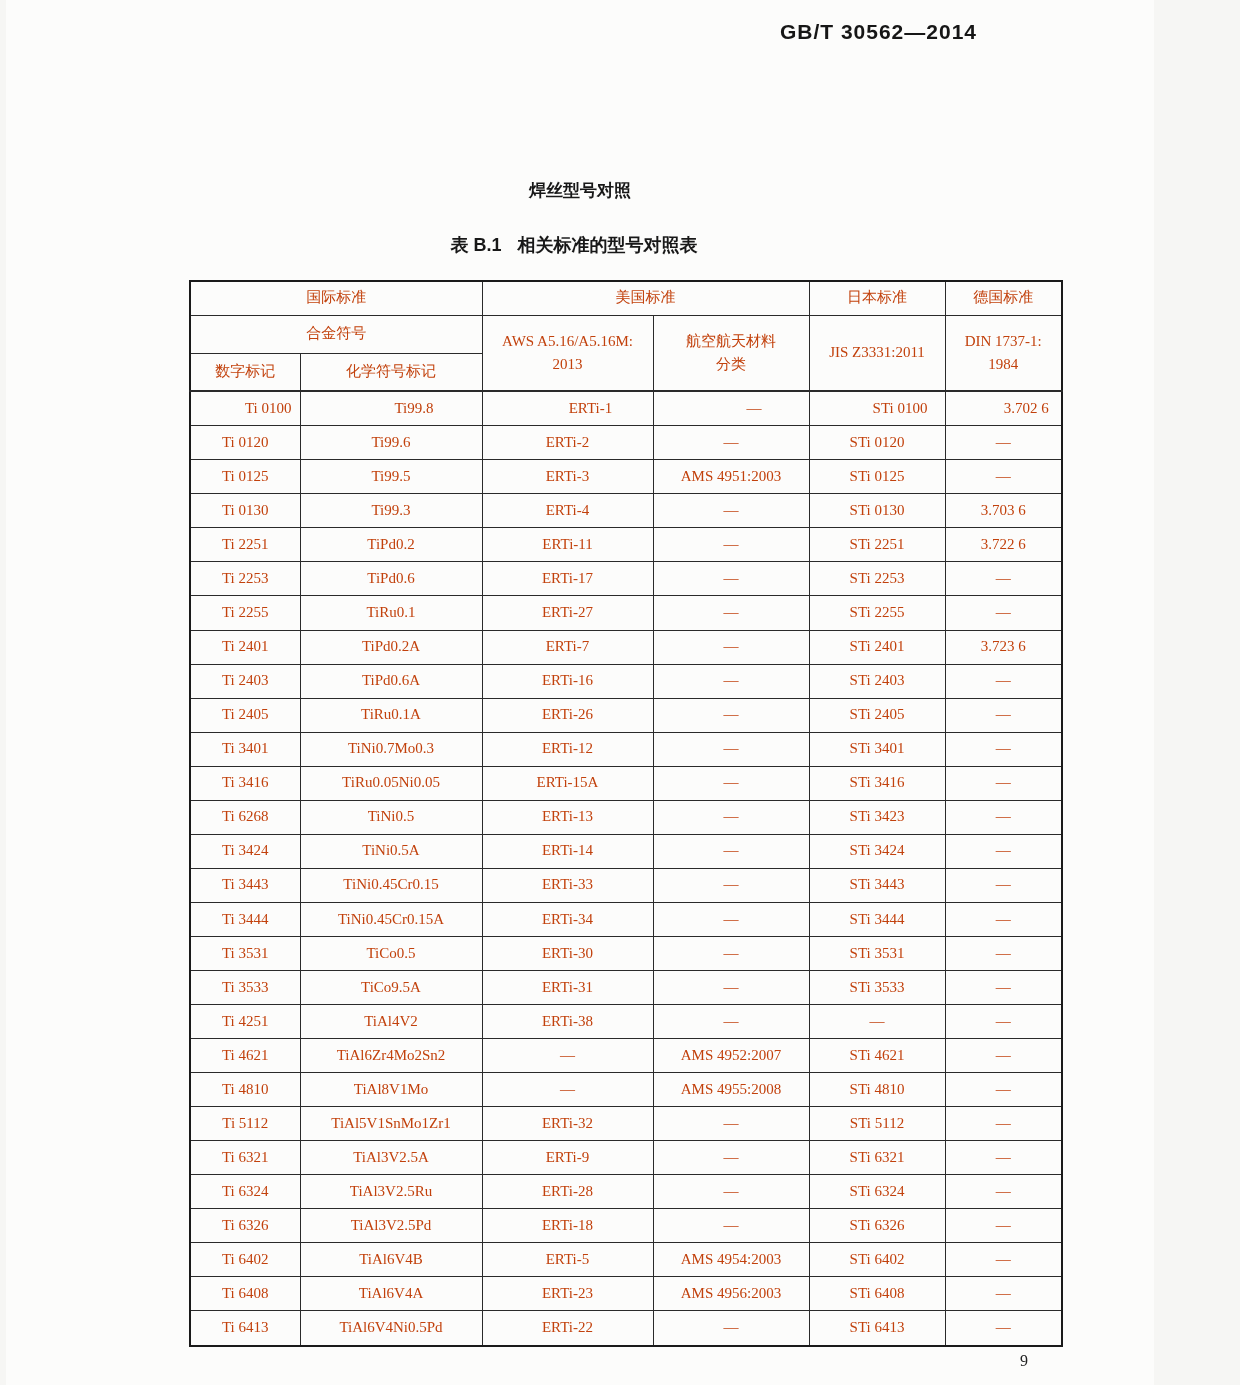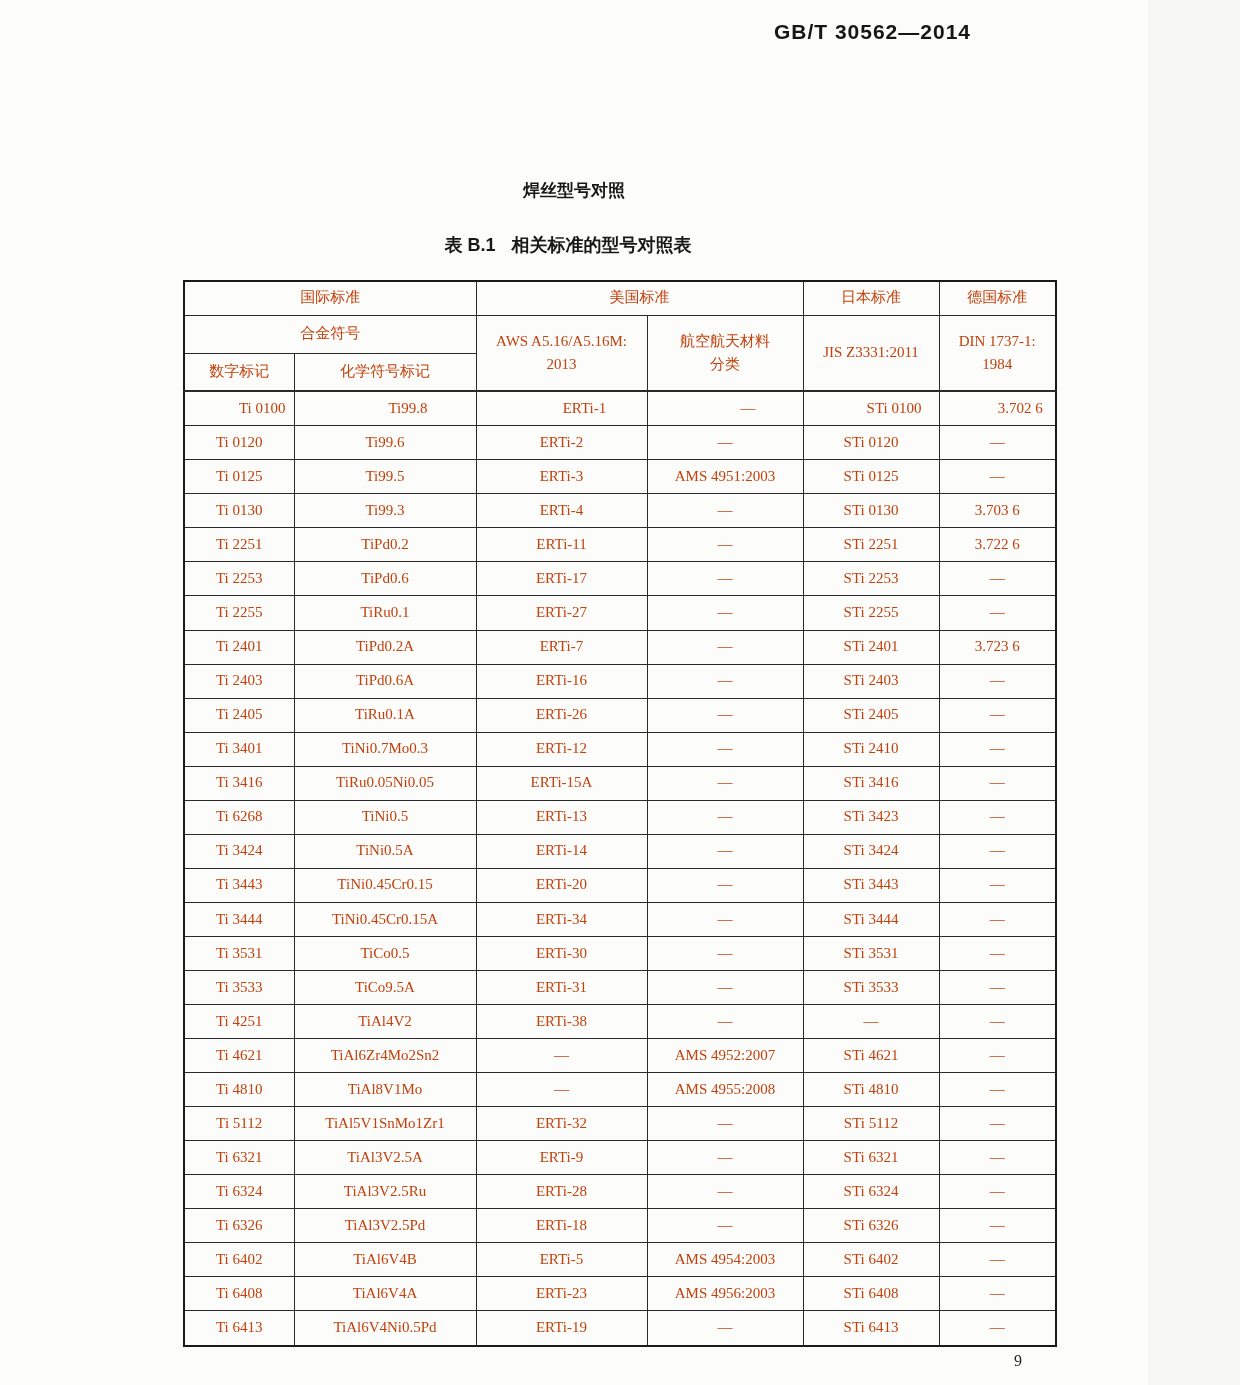--- a/index.html
+++ b/index.html
@@ -5,20 +5,21 @@
   * { margin: 0; padding: 0; box-sizing: border-box; }
   html, body { background: #f6f6f4; }
   .page {
     position: relative;
     width: 1148px;
     height: 1385px;
     background: #fcfcfb;
     color: #1c1c1c;
     font-family: "Liberation Serif", "DejaVu Serif", serif;
     overflow: hidden;
+    margin-left: 6px;
   }
   .doc-number {
     position: absolute;
     top: 20px;
     right: 177px;
     font-family: "Liberation Sans", "DejaVu Sans", sans-serif;
     font-weight: 700;
     font-size: 21px;
     letter-spacing: 1px;
     color: #161616;
@@ -221,21 +222,21 @@
           <td>ERTi-26</td>
           <td>—</td>
           <td>STi 2405</td>
           <td>—</td>
         </tr>
         <tr>
           <td>Ti 3401</td>
           <td>TiNi0.7Mo0.3</td>
           <td>ERTi-12</td>
           <td>—</td>
-          <td>STi 2410</td>
+          <td>STi 3401</td>
           <td>—</td>
         </tr>
         <tr>
           <td>Ti 3416</td>
           <td>TiRu0.05Ni0.05</td>
           <td>ERTi-15A</td>
           <td>—</td>
           <td>STi 3416</td>
           <td>—</td>
         </tr>
@@ -251,21 +252,21 @@
           <td>Ti 3424</td>
           <td>TiNi0.5A</td>
           <td>ERTi-14</td>
           <td>—</td>
           <td>STi 3424</td>
           <td>—</td>
         </tr>
         <tr>
           <td>Ti 3443</td>
           <td>TiNi0.45Cr0.15</td>
-          <td>ERTi-20</td>
+          <td>ERTi-33</td>
           <td>—</td>
           <td>STi 3443</td>
           <td>—</td>
         </tr>
         <tr>
           <td>Ti 3444</td>
           <td>TiNi0.45Cr0.15A</td>
           <td>ERTi-34</td>
           <td>—</td>
           <td>STi 3444</td>
@@ -355,21 +356,21 @@
           <td>Ti 6408</td>
           <td>TiAl6V4A</td>
           <td>ERTi-23</td>
           <td>AMS 4956:2003</td>
           <td>STi 6408</td>
           <td>—</td>
         </tr>
         <tr>
           <td>Ti 6413</td>
           <td>TiAl6V4Ni0.5Pd</td>
-          <td>ERTi-19</td>
+          <td>ERTi-22</td>
           <td>—</td>
           <td>STi 6413</td>
           <td>—</td>
         </tr>
       </tbody>
   </table>
 
   <div class="page-number">9</div>
 
 </div>

